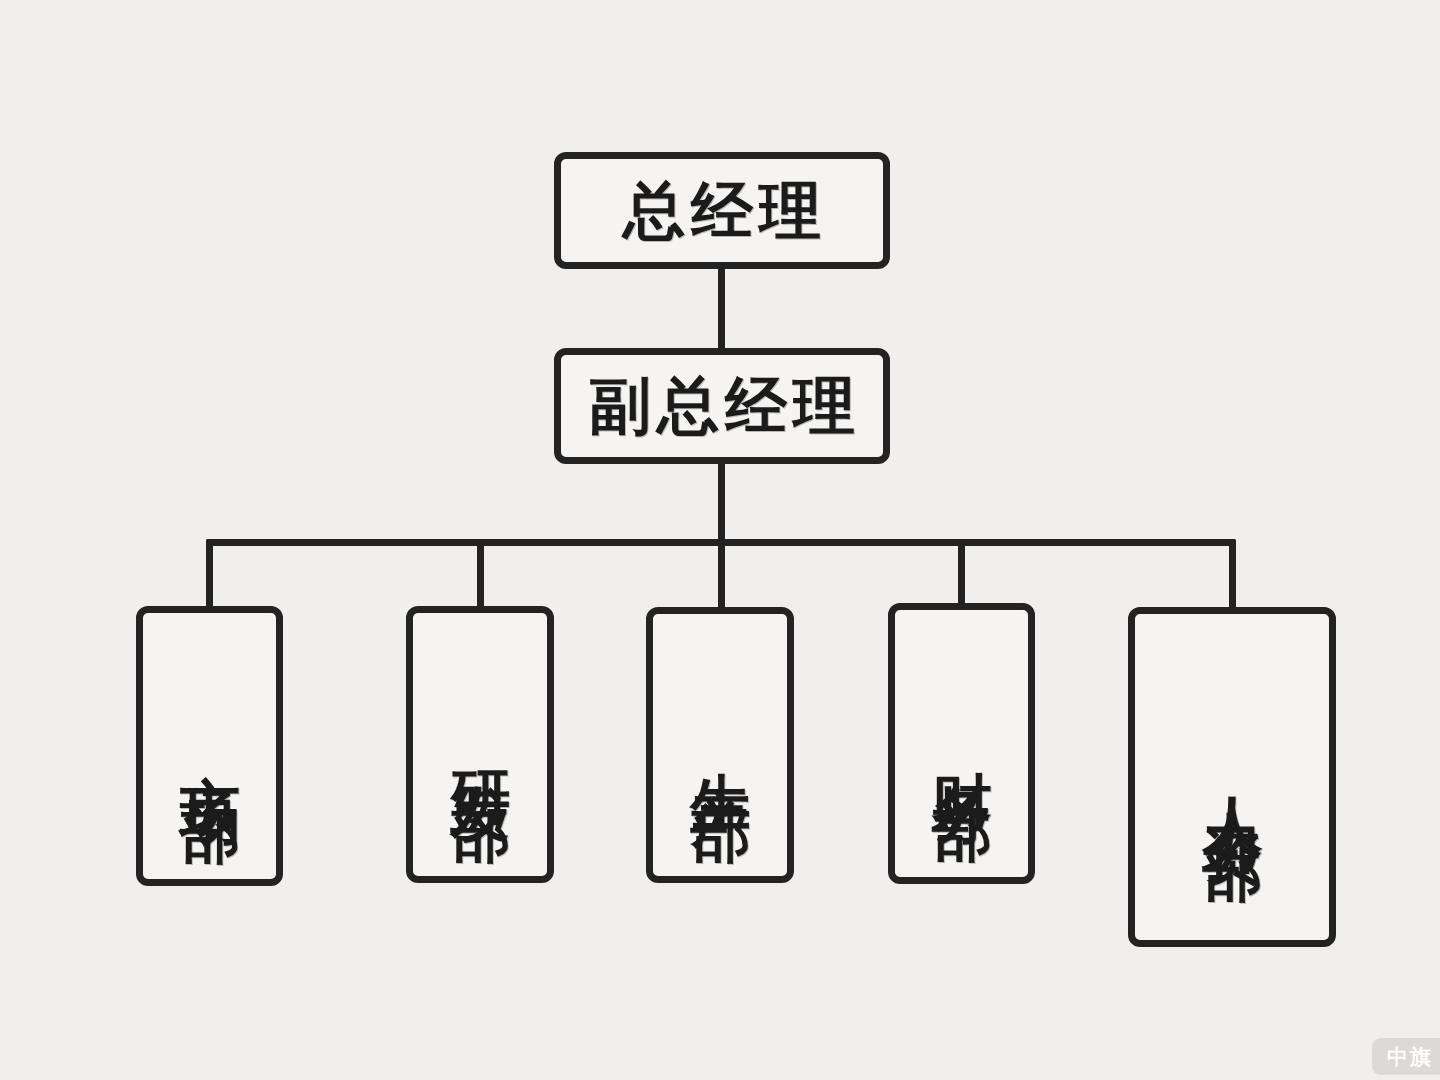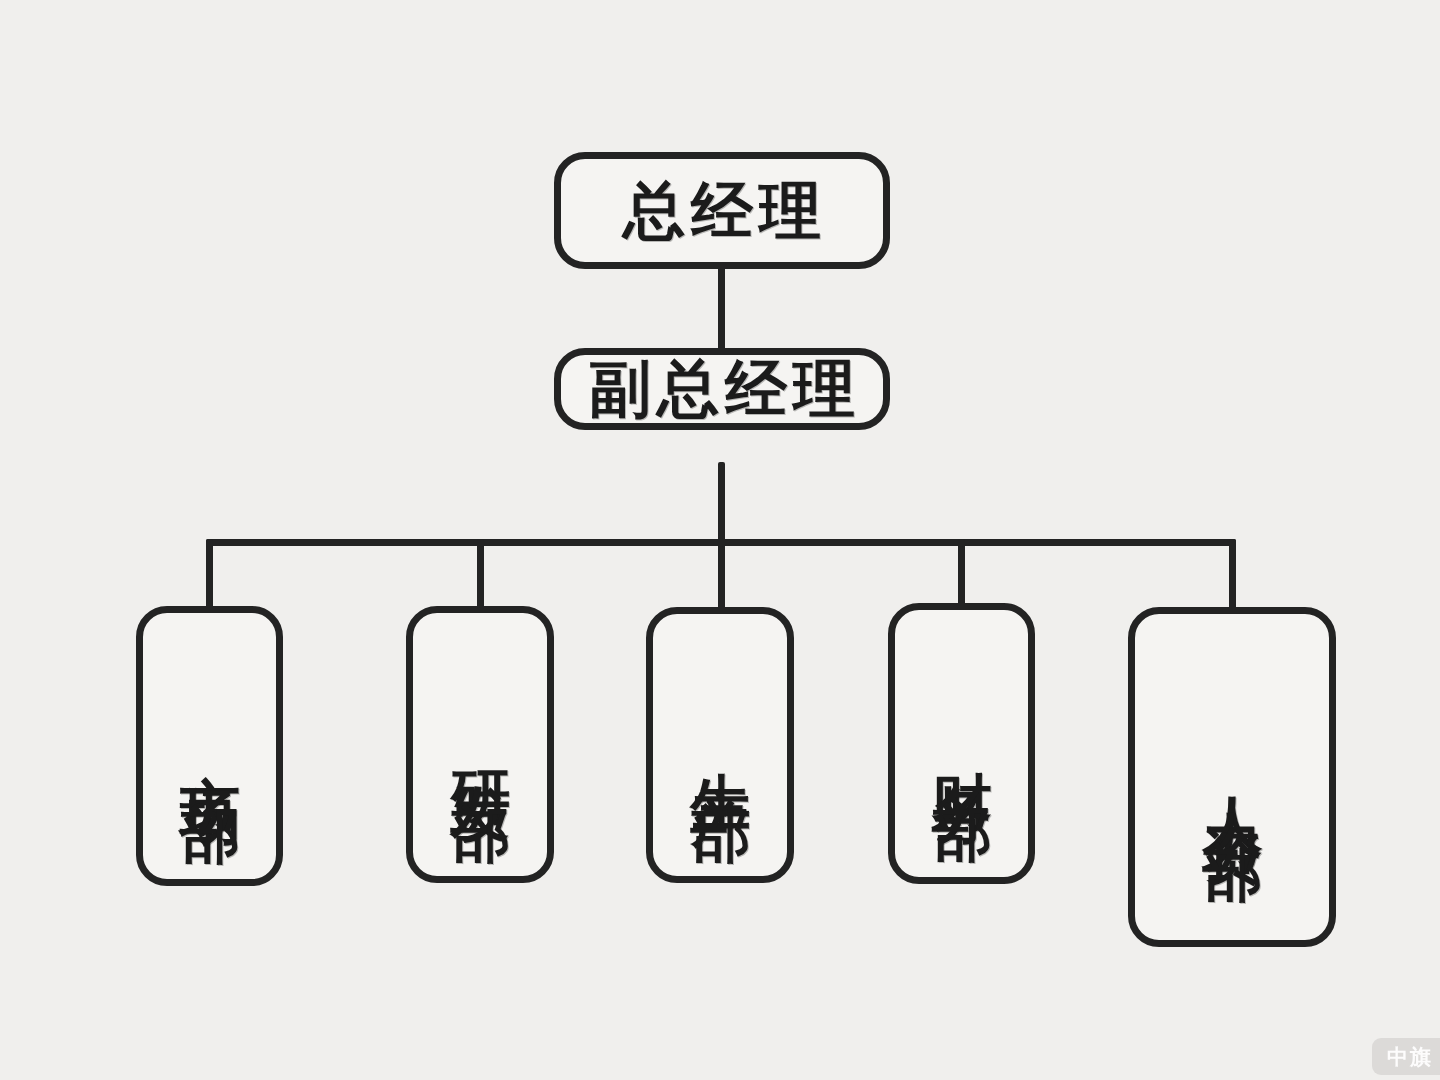--- a/index.html
+++ b/index.html
@@ -14,21 +14,21 @@
     height: 1080px;
     background: #f0efed;
     overflow: hidden;
   }
   
   .node {
     position: absolute;
     box-sizing: border-box;
     background: #f5f4f2;
     border: 7px solid #232323;
-    border-radius: 31px;
+    border-radius: 12px;
     display: flex;
     align-items: center;
     justify-content: center;
     color: #1b1b1b;
   }
   .node .label-h {
     font-size: 62px;
     font-weight: bold;
     letter-spacing: 6px;
     padding-left: 6px; 
@@ -46,21 +46,21 @@
   
   .line {
     position: absolute;
     background: #232323;
     border-radius: 2px;
   }
   .line.v { width: 7px; }
   .line.h { height: 7px; }
   
   .node-gm        { left: 554px;  top: 152px; width: 336px; height: 117px; }
-  .node-dgm       { left: 554px;  top: 348px; width: 336px; height: 82px; }
+  .node-dgm       { left: 554px;  top: 348px; width: 336px; height: 116px; }
   .node-marketing { left: 136px;  top: 606px; width: 147px; height: 280px; }
   .node-rnd       { left: 406px;  top: 606px; width: 148px; height: 277px; }
   .node-production{ left: 646px;  top: 607px; width: 148px; height: 276px; }
   .node-finance   { left: 888px;  top: 603px; width: 147px; height: 281px; }
   .node-hr        { left: 1128px; top: 607px; width: 208px; height: 340px; }
   
   .conn-gm-dgm    { left: 718px;  top: 267px; height: 83px;  }
   .conn-dgm-bus   { left: 718px;  top: 462px; height: 147px; }
   .conn-bus       { left: 206px;  top: 539px; width: 1030px; }
   .conn-drop-marketing { left: 206px;  top: 539px; height: 69px; }

